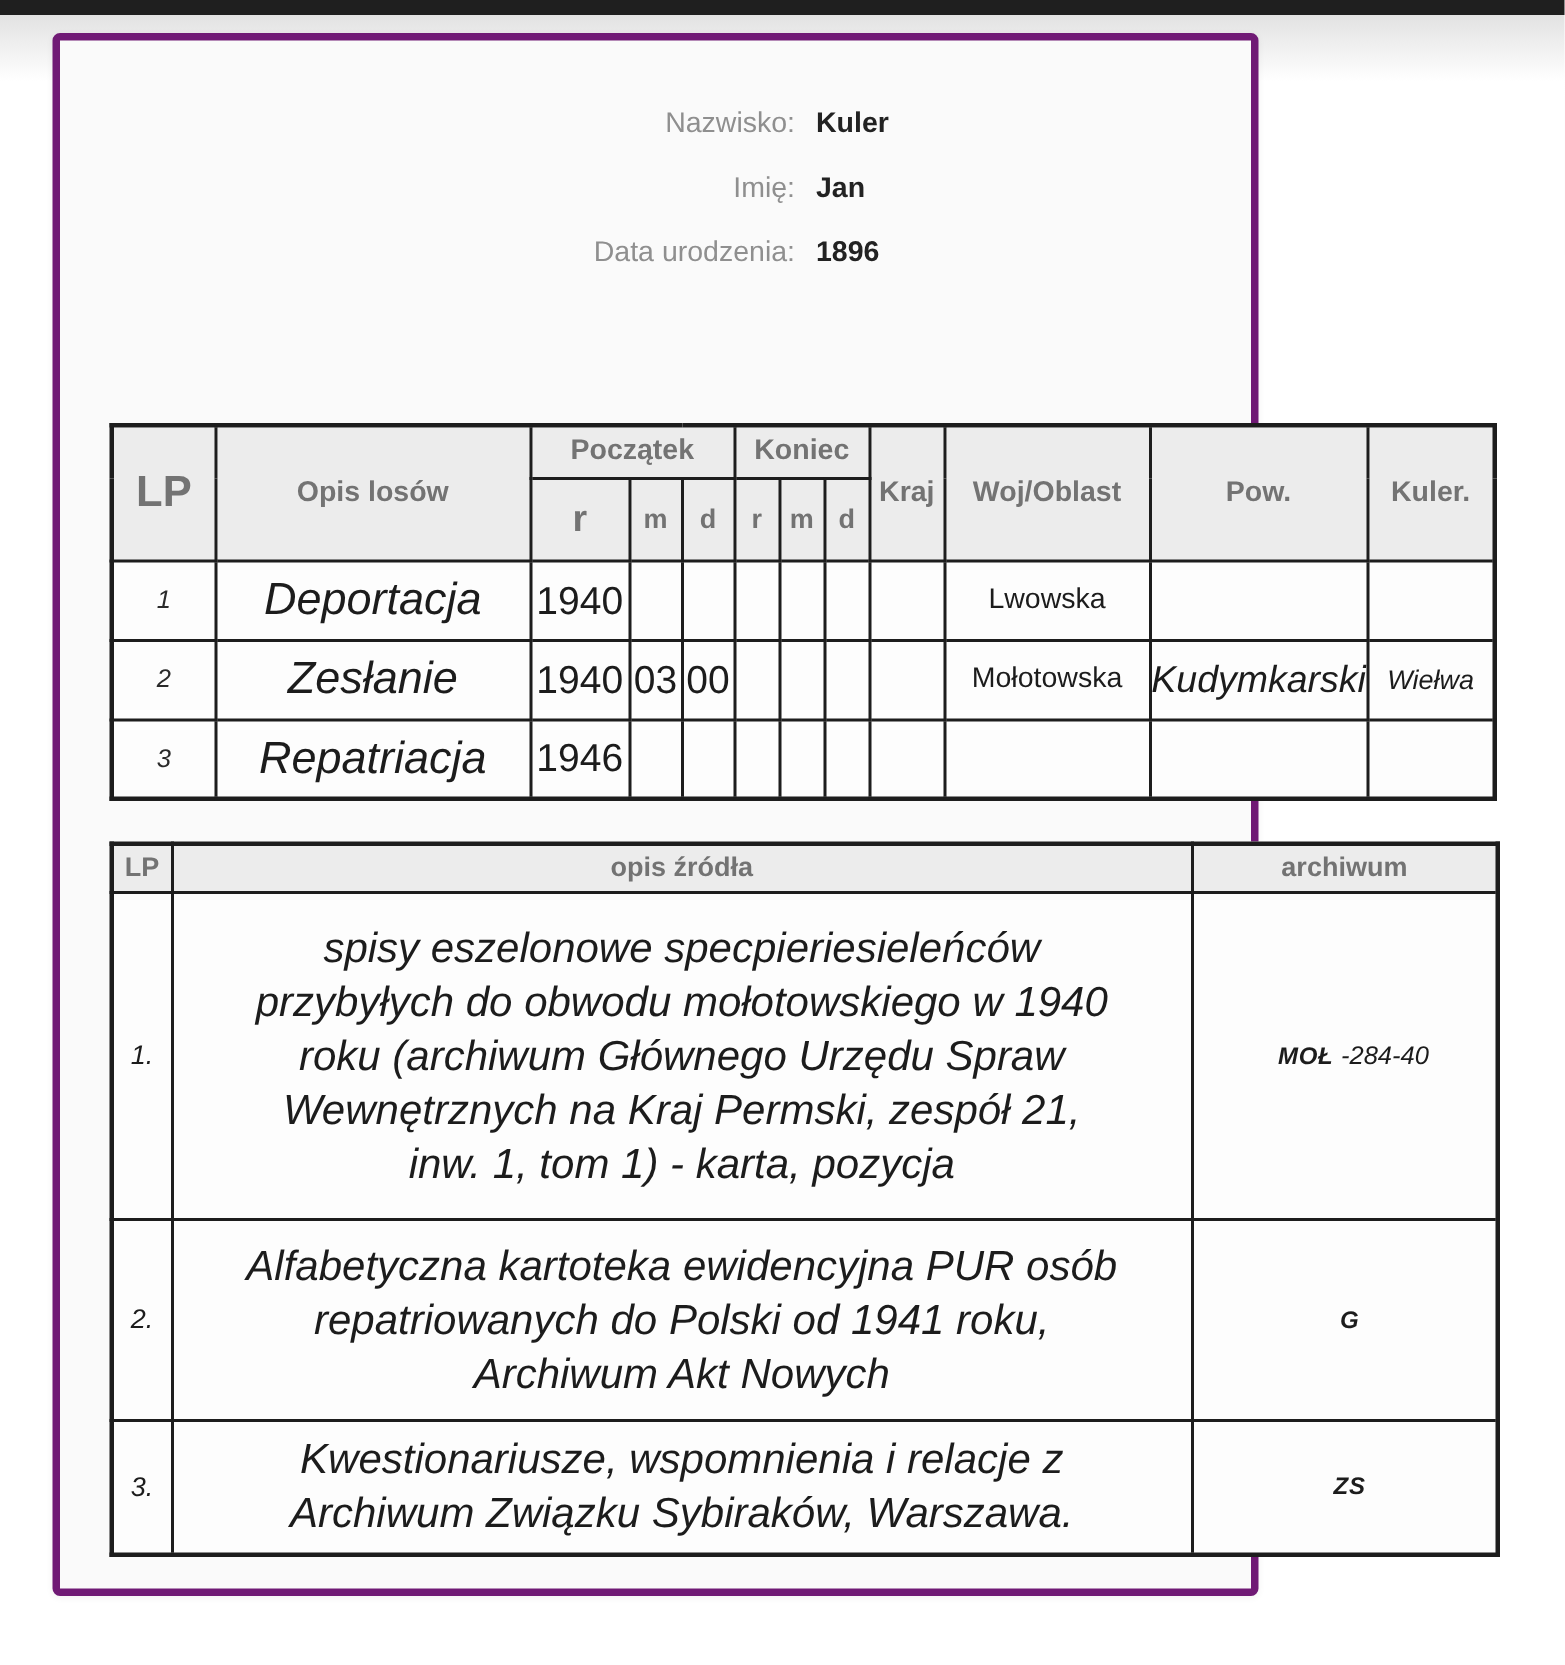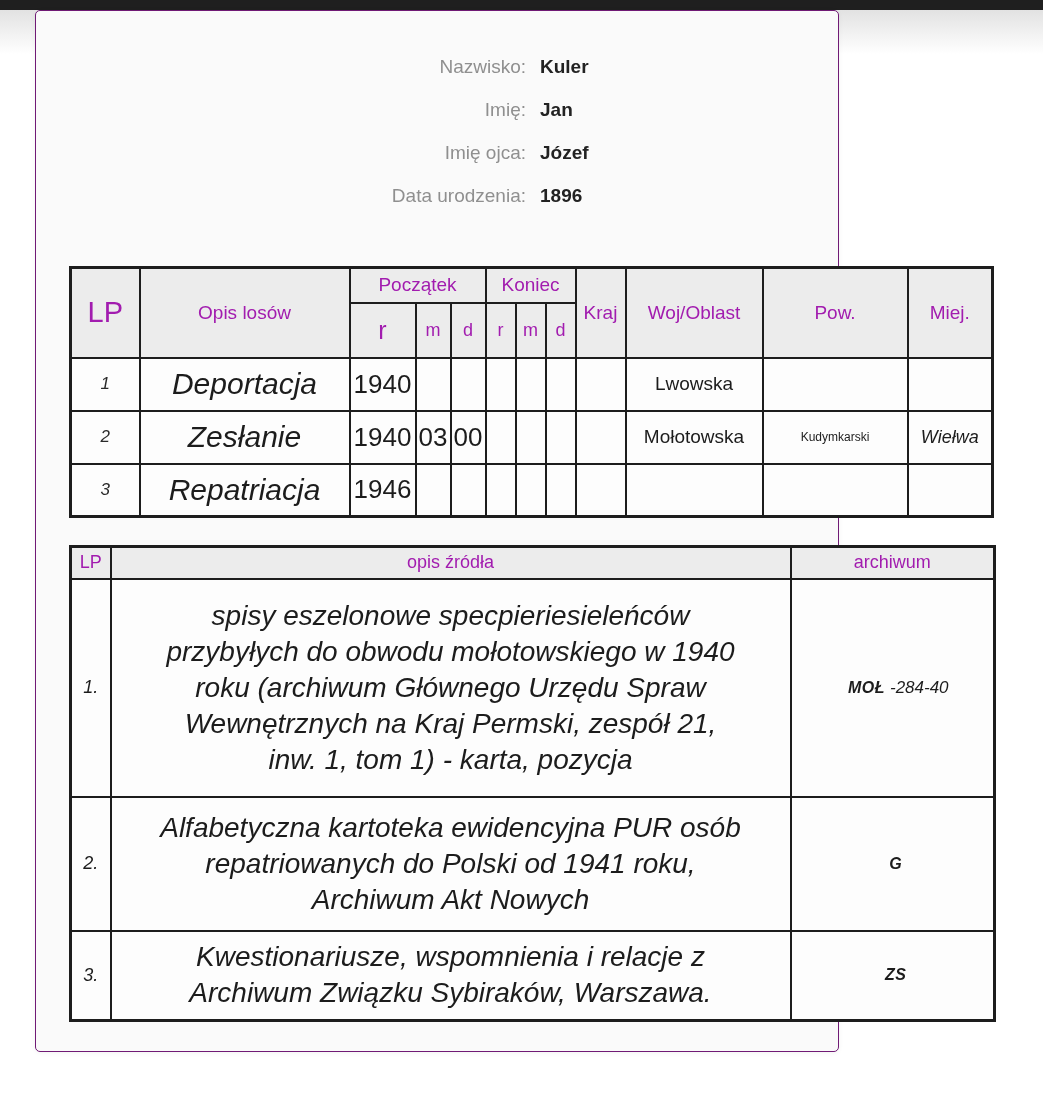--- a/index.html
+++ b/index.html
@@ -14,59 +14,59 @@
     position: absolute; left: 0; top: 0;
     width: 1043px; height: 10px;
     background: #1f1f1f;
   }
   .top-gradient {
     position: absolute; left: 0; top: 10px;
     width: 1043px; height: 55px;
     background: linear-gradient(#e2e2e2, #ffffff 80%);
   }
   .card {
-    position: absolute; left: 35px; top: 10px;
+    position: absolute; left: 35px; top: 22px;
     width: 804px; height: 1042px;
     background: #fafafa;
-    border: 1px solid #701a75;
+    border: 5px solid #701a75;
     border-radius: 5px;
     box-shadow: 0 1px 5px rgba(0,0,0,0.05);
   }
 
   
   .person-fields { position: absolute; left: 0; top: 34px; width: 100%; }
   .field-row { display: flex; align-items: center; height: 43px; }
   .field-label {
     flex: 0 0 490px; text-align: right;
     font-size: 19px; color: #8f8f8f;
   }
   .field-value {
     margin-left: 14px; font-size: 19px; font-weight: bold; color: #222;
   }
 
   
   table { border-collapse: collapse; table-layout: fixed; background: #fdfdfd; }
   th, td { border: 2px solid #1d1d1d; overflow: hidden; }
-  th { background: #ececec; font-weight: normal; color: #a21caf; }
+  th { background: #ececec; font-weight: bold; color: #737373; }
   td { text-align: center; vertical-align: middle; }
 
   
   .events-table { position: absolute; left: 33px; top: 255px; width: 922px; border: 3px solid #1d1d1d; }
   .events-table tr.hrow1 { height: 35px; }
   .events-table tr.hrow2 { height: 55px; }
   .events-table tr.body-row { height: 53px; }
   .th-lp { font-size: 29px; }
   .th-opis, .th-span, .th-geo { font-size: 19px; }
   .th-r-big { font-size: 25px; }
   .th-rmd { font-size: 18px; }
   .cell-lp { font-style: italic; font-size: 17px; color: #2a2a2a; }
   .cell-opis { font-style: italic; font-size: 30px; text-align: center; }
   .cell-date { font-size: 26px; }
   .cell-woj { font-size: 19px; }
-  .cell-pow { font-size: 12px; }
+  .cell-pow { font-size: 25px; font-style: italic; }
   .cell-miej { font-style: italic; font-size: 18px; }
 
   
   .sources-table { position: absolute; left: 33px; top: 534px; width: 924px; border: 3px solid #1d1d1d; }
   .sources-table tr.hrow { height: 32px; }
   .sources-table th { font-size: 18px; }
   .src-row-1 { height: 218px; }
   .src-row-2 { height: 134px; }
   .src-row-3 { height: 90px; }
   .cell-src-lp { font-style: italic; font-size: 18px; }
@@ -87,24 +87,20 @@
 <div class="card">
 
   <div class="person-fields">
     <div class="field-row">
       <div class="field-label">Nazwisko:</div>
       <div class="field-value">Kuler</div>
     </div>
     <div class="field-row">
       <div class="field-label">Imię:</div>
       <div class="field-value">Jan</div>
-    </div>
-    <div class="field-row">
-      <div class="field-label">Imię ojca:</div>
-      <div class="field-value">Józef</div>
     </div>
     <div class="field-row">
       <div class="field-label">Data urodzenia:</div>
       <div class="field-value">1896</div>
     </div>
   </div>
 
   <table class="events-table">
     <colgroup>
       <col style="width:69px">
@@ -122,21 +118,21 @@
     </colgroup>
     <tbody>
         <tr class="hrow1">
       <th rowspan="2" class="th-lp">LP</th>
       <th rowspan="2" class="th-opis">Opis losów</th>
       <th colspan="3" class="th-span">Początek</th>
       <th colspan="3" class="th-span">Koniec</th>
       <th rowspan="2" class="th-geo">Kraj</th>
       <th rowspan="2" class="th-geo">Woj/Oblast</th>
       <th rowspan="2" class="th-geo">Pow.</th>
-      <th rowspan="2" class="th-geo">Miej.</th>
+      <th rowspan="2" class="th-geo">Kuler.</th>
     </tr>
     <tr class="hrow2">
       <th class="th-r-big">r</th>
       <th class="th-rmd">m</th>
       <th class="th-rmd">d</th>
       <th class="th-rmd">r</th>
       <th class="th-rmd">m</th>
       <th class="th-rmd">d</th>
     </tr>
     <tr class="body-row">

